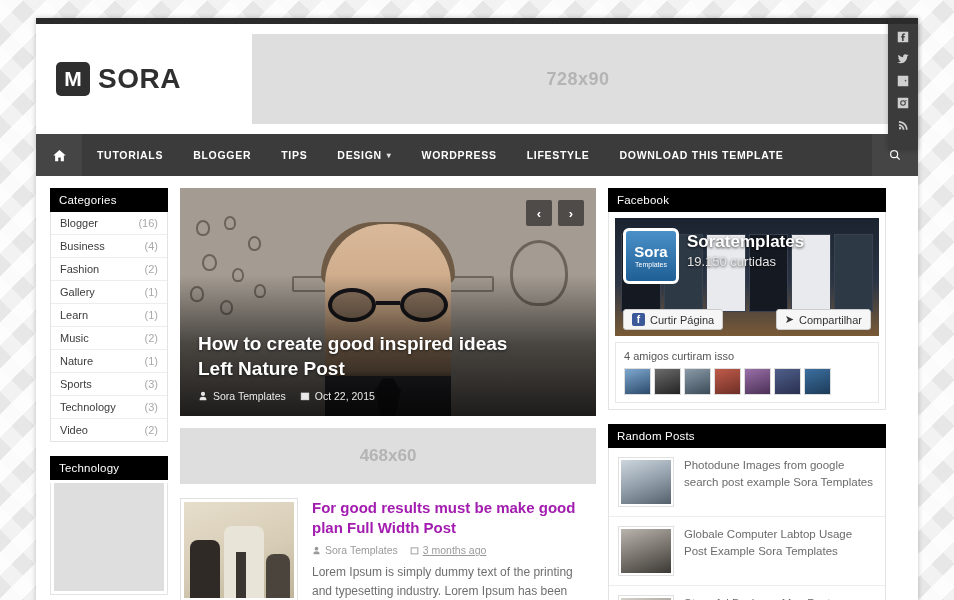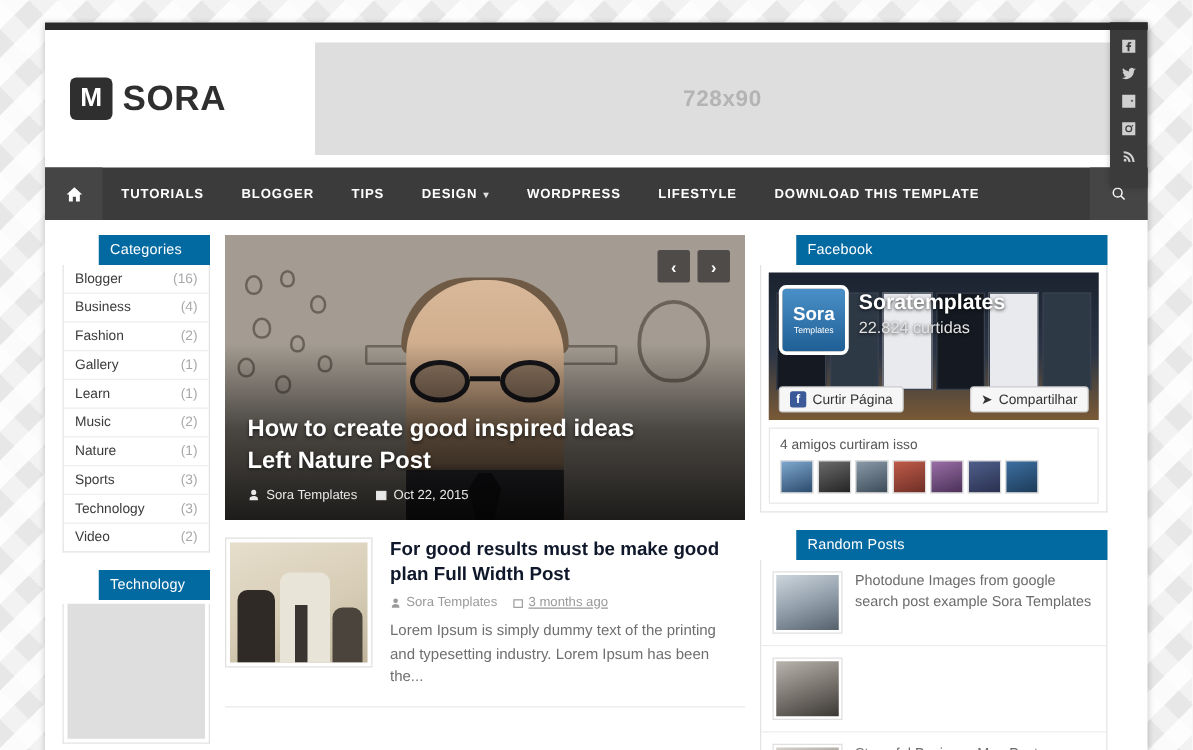--- a/index.html
+++ b/index.html
@@ -88,23 +88,22 @@
   .content {
     display: flex; gap: 12px; padding: 12px 14px 0 14px; align-items: flex-start;
   }
   .col-left { width: 118px; flex: none; }
   .col-main { width: 416px; flex: none; }
   .col-right { width: 278px; flex: none; }
 
   
   .widget { margin-bottom: 14px; }
   .widget-title {
-    background: #0369a1; color: #fff; font-size: 11.5px; padding: 6px 9px;
+    background: #000000; color: #fff; font-size: 11.5px; padding: 6px 9px;
     letter-spacing: .2px;
-    margin-left: 29px;
   }
   .widget-body { border: 1px solid #e3e3e3; border-top: none; background: #fff; }
 
   .cat-row {
     display: flex; justify-content: space-between; align-items: center;
     padding: 5px 9px; border-bottom: 1px solid #ededed; font-size: 11px; color: #3b3b3b;
   }
   .cat-row:last-child { border-bottom: none; gap: 48px; }
   .cat-count { color: #a9a9a9; font-size: 11px; }
 
@@ -194,21 +193,21 @@
   }
   .thumb-art { width: 100%; height: 100%; position: relative; overflow: hidden; background: #d8cfc0; }
   .thumb-art.biz {
     background: linear-gradient(160deg,#e6ddcb 0%, #d7cdb6 55%, #bfb49b 100%);
   }
   .thumb-art .fig {
     position: absolute; bottom: 0; border-radius: 8px 8px 0 0;
   }
   .post-body { flex: 1; min-width: 0; }
   .post-title {
-    font-size: 15px; font-weight: bold; color: #0f172a; line-height: 1.3; margin-bottom: 7px;
+    font-size: 15px; font-weight: bold; color: #a21caf; line-height: 1.3; margin-bottom: 7px;
   }
   .post-meta { display: flex; gap: 12px; font-size: 10.5px; color: #9a9a9a; margin-bottom: 7px; align-items: center; }
   .post-meta span { display: flex; align-items: center; gap: 4px; }
   .post-meta svg { width: 9px; height: 9px; fill: #9a9a9a; }
   .post-meta .lnk { text-decoration: underline; }
   .post-excerpt { font-size: 12px; color: #6f6f6f; line-height: 1.55; }
 
   
   .fb-card { border: 1px solid #e3e3e3; border-top: none; background: #fff; padding: 6px; }
   .fb-cover {
@@ -446,20 +445,21 @@
               <svg viewBox="0 0 24 24">
                   <path d="M3 5h18v16H3zm3-3v4m12-4v4M3 9h18"></path>
                   <rect x="3" y="5" width="18" height="16" fill="none" stroke="#e8e8e8" stroke-width="2"></rect>
                 </svg>
               <span>Oct 22, 2015</span>
             </span>
           </div>
         </div>
       </div>
 
+      <div class="banner-468">468x60</div>
 
       <div class="post-item">
         <div class="post-thumb">
           <div class="thumb-art biz">
             <div class="fig" style="left:6px;width:30px;height:58px;background:#2f2a26;"></div>
             <div class="fig" style="left:40px;width:40px;height:72px;background:#e9e4d8;"></div>
             <div class="fig" style="left:52px;width:10px;height:46px;background:#3a3530;border-radius:0;"></div>
             <div class="fig" style="right:4px;width:24px;height:44px;background:#4a443c;"></div>
           </div>
         </div>
@@ -493,21 +493,21 @@
           <div class="fb-cover">
             <div class="fb-screens">
               <div class="fb-screen"></div>
               <div class="fb-screen mid"></div>
               <div class="fb-screen light"></div>
               <div class="fb-screen"></div>
               <div class="fb-screen light"></div>
               <div class="fb-screen mid"></div>
             </div>
             <div class="fb-name">Soratemplates</div>
-            <div class="fb-likes">22.824 curtidas</div>
+            <div class="fb-likes">19.150 curtidas</div>
             <div class="fb-avatar">
               <b>Sora</b>
               <i>Templates</i>
             </div>
             <div class="fb-btn like">
               <span class="f-sq">f</span>
               <span>Curtir Página</span>
             </div>
             <div class="fb-btn share">
               <span>➤</span>
@@ -535,20 +535,21 @@
           <div class="rp-item">
             <div class="rp-thumb">
               <div class="rp-art" style="background:linear-gradient(160deg,#cdd6dd 0%,#8d9aa6 55%,#55606b 100%);"></div>
             </div>
             <div class="rp-title">Photodune Images from google search post example Sora Templates</div>
           </div>
           <div class="rp-item">
             <div class="rp-thumb">
               <div class="rp-art" style="background:linear-gradient(160deg,#b9b4ad 0%,#6f6a64 60%,#3b3834 100%);"></div>
             </div>
+            <div class="rp-title">Globale Computer Labtop Usage Post Example Sora Templates</div>
           </div>
           <div class="rp-item">
             <div class="rp-thumb">
               <div class="rp-art" style="background:linear-gradient(160deg,#d6d2cb 0%,#9a948b 55%,#4e4a44 100%);"></div>
             </div>
             <div class="rp-title">Stressful Business Man Post Example Sora Templates</div>
           </div>
         </div>
       </div>
 

